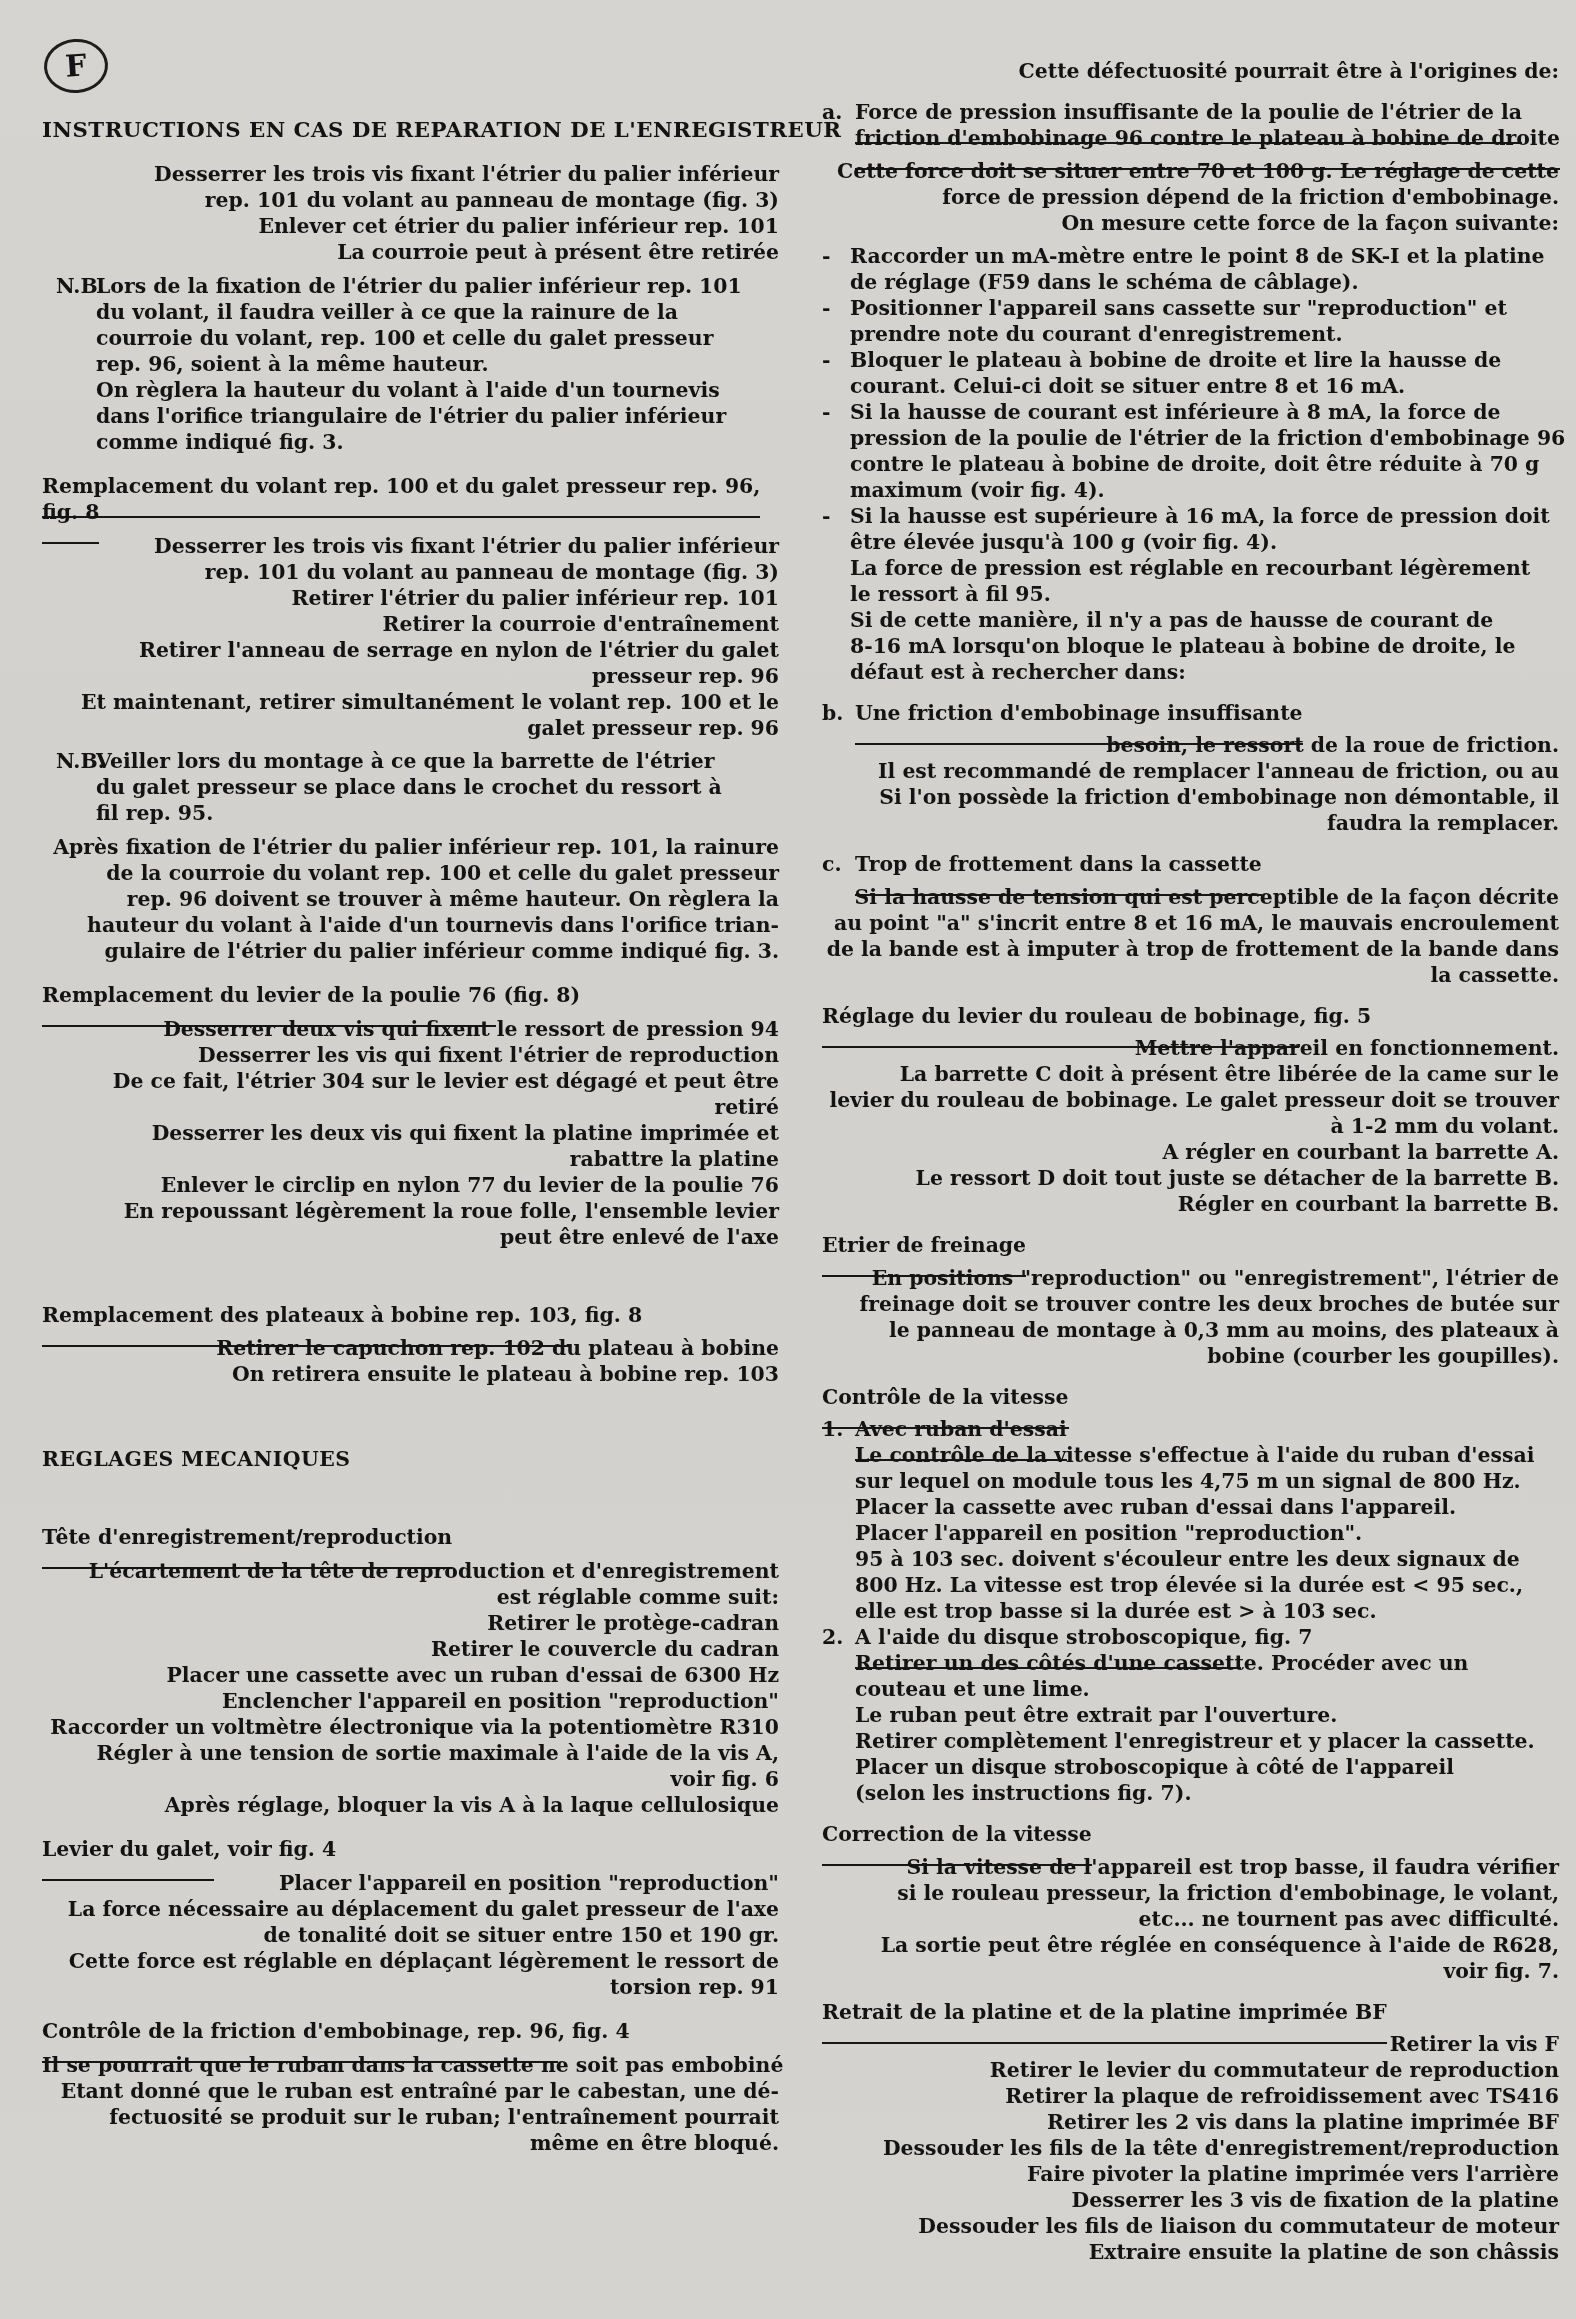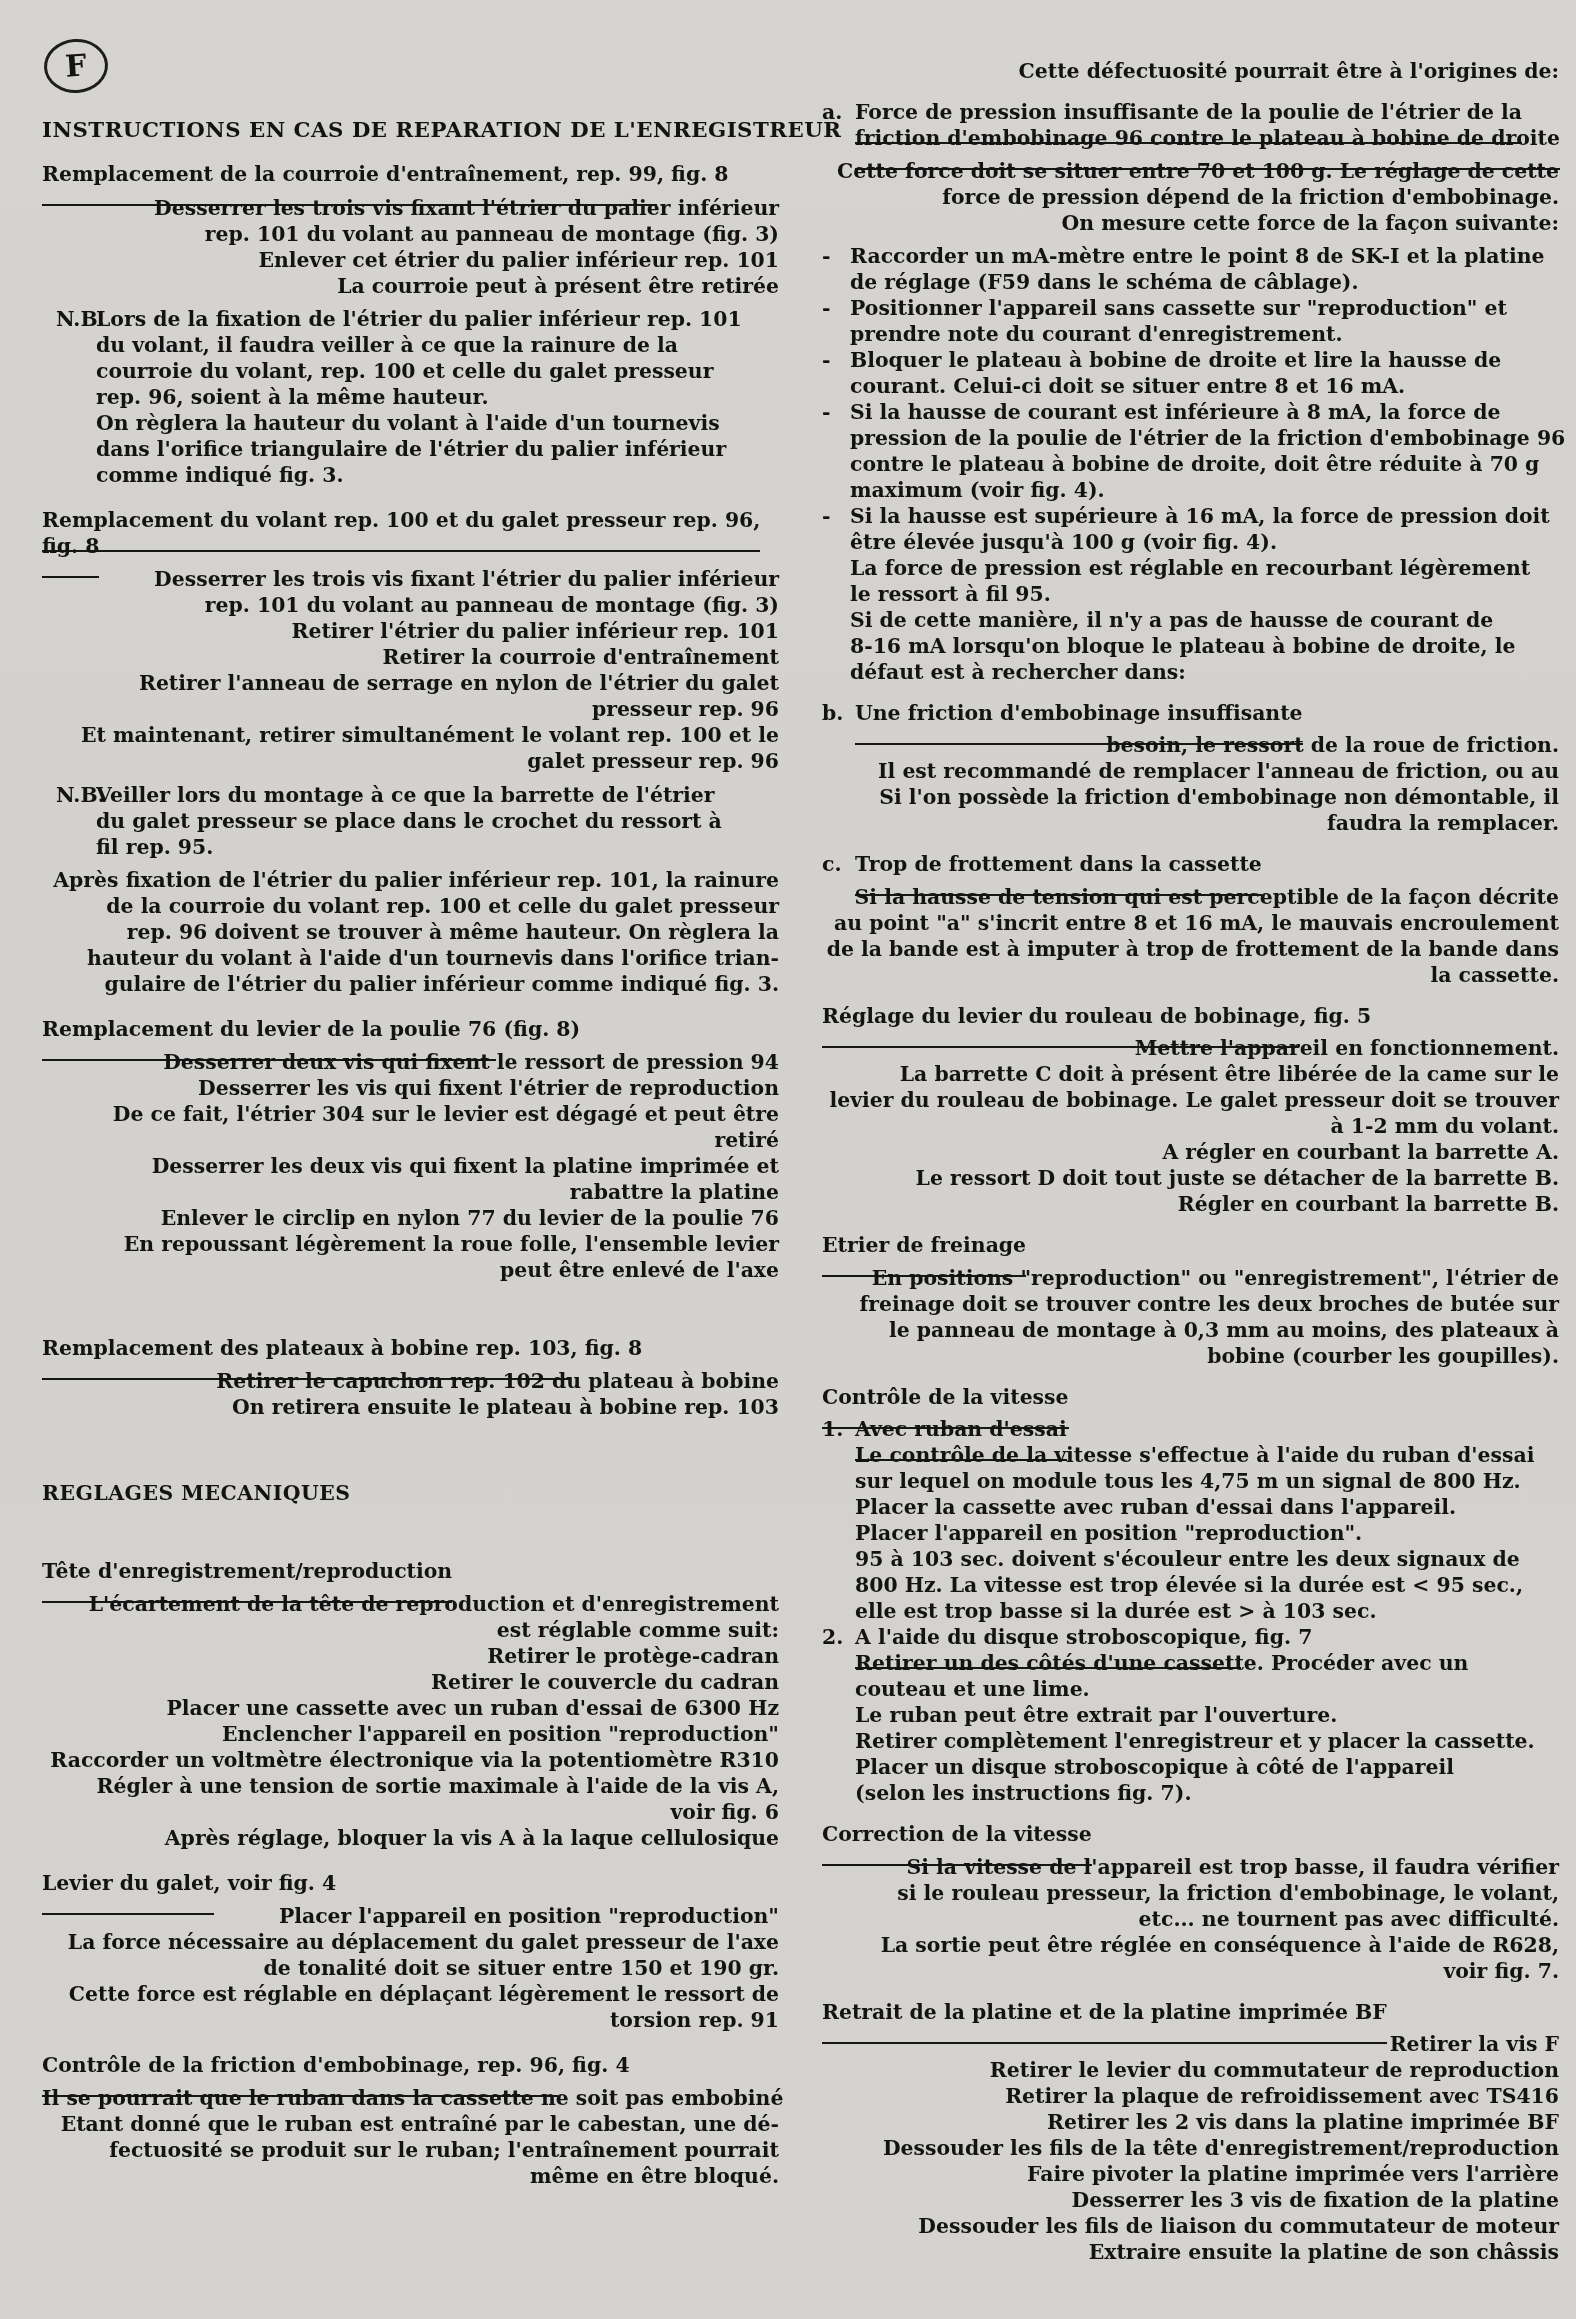--- a/index.html
+++ b/index.html
@@ -56,23 +56,20 @@
 </style>
 </head>
 <body>
 
 <div class="page">
   <div class="col" id="col-left">
     <div class="badge">
       <span>F</span>
     </div>
     <div class="doc-title">INSTRUCTIONS EN CAS DE REPARATION DE L'ENREGISTREUR</div>
-  <div class="blk h">
-        <div class="ln"><span class="u">Remplacement de la courroie d'entraînement, rep. 99</span><span>, fig. 8</span></div>
-      </div>
       <div class="blk p">
         <div class="ln">Desserrer les trois vis fixant l'étrier du palier inférieur</div>
         <div class="ln">rep. 101 du volant au panneau de montage (fig. 3)</div>
         <div class="ln">Enlever cet étrier du palier inférieur rep. 101</div>
         <div class="ln">La courroie peut à présent être retirée</div>
       </div>
       <div class="blk nb">
         <span class="mk">N.B.</span>
         <div class="ln">Lors de la fixation de l'étrier du palier inférieur rep. 101</div>
         <div class="ln">du volant, il faudra veiller à ce que la rainure de la</div>

